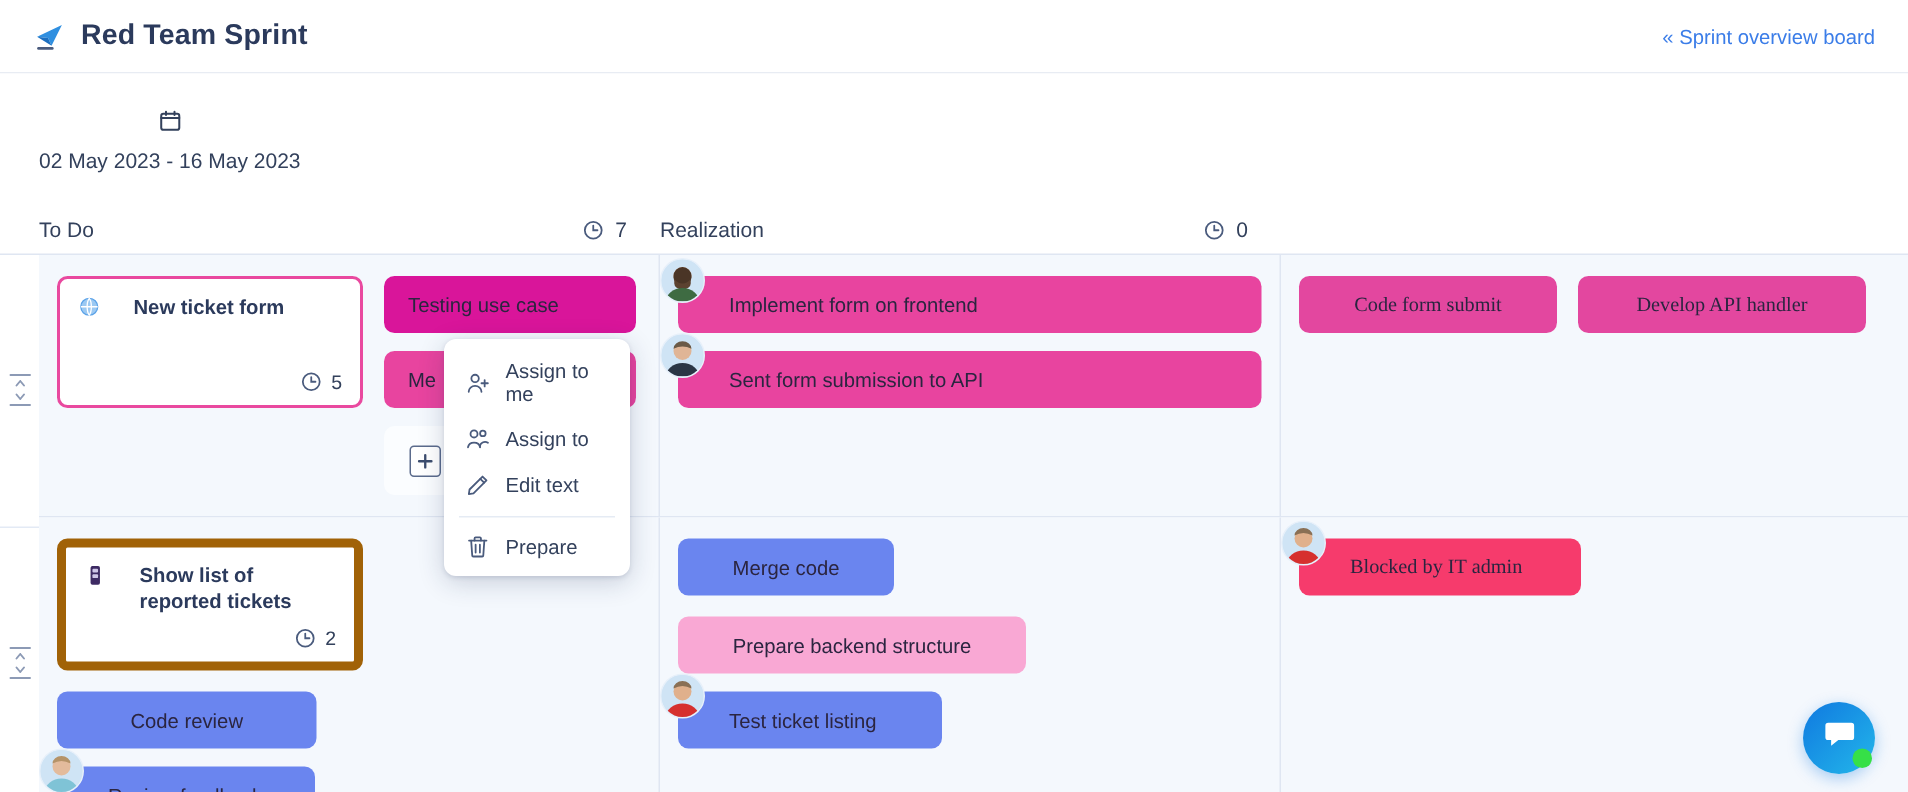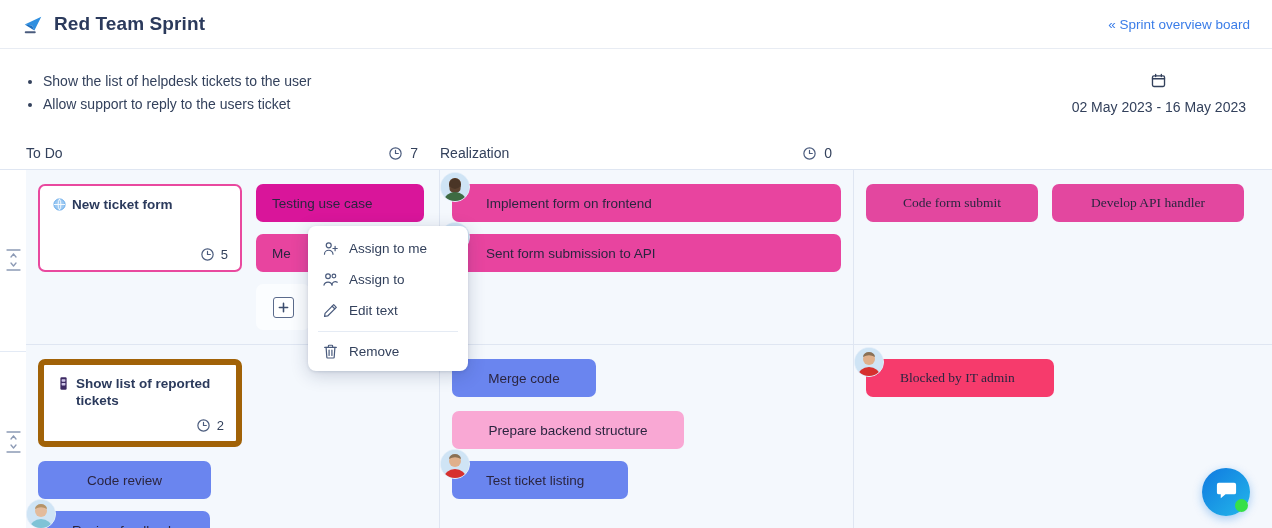--- a/index.html
+++ b/index.html
@@ -87,21 +87,21 @@
   
   .story {
     width: 204px; min-height: 88px; background: #fff; border-radius: 7px;
     padding: 10px 12px 8px 12px; display: flex; flex-direction: column;
     justify-content: space-between; flex: none;
   }
   .story.pink { border: 2px solid #e9499f; }
   .story.blue { border: 6px solid #a16207; }
   .story-title {
     font-size: 13.5px; font-weight: 700; color: #2b3a5c; line-height: 17px;
-    display: flex; gap: 5px; align-items: flex-start;
+    display: flex; gap: 22px; align-items: flex-start;
   }
   .story-title .txt { flex: 1; }
   .story-foot { display: flex; justify-content: flex-end; align-items: center; gap: 6px;
     font-size: 13px; color: #33415c; margin-top: 8px; }
   .globe-icon, .device-icon { width: 15px; height: 15px; flex: none; margin-top: 1px; }
 
   
   .stack { display: flex; flex-direction: column; gap: 12px; flex: none; }
   .chiprow { display: flex; gap: 14px; align-items: flex-start; flex-wrap: wrap; }
   .chip {
@@ -123,21 +123,21 @@
   }
   .addbtn {
     width: 21px; height: 21px; border: 1.6px solid #5b6b8c; border-radius: 3px;
     display: flex; align-items: center; justify-content: center;
     background: #fff; cursor: pointer;
   }
   .addbtn svg { display: block; }
 
   
   .ctxmenu {
-    position: absolute; left: 308px; top: 226px; width: 160px;
+    position: absolute; left: 296px; top: 226px; width: 124px;
     background: #fff; border-radius: 8px;
     box-shadow: 0 4px 18px rgba(25,42,80,.20), 0 1px 3px rgba(25,42,80,.12);
     padding: 7px 0 4px 0; z-index: 40;
   }
   .ctxitem {
     display: flex; align-items: center; gap: 10px;
     padding: 7px 14px; font-size: 13.5px; color: #33415c; cursor: pointer;
   }
   .ctxitem svg { display: block; flex: none; }
   .ctxdiv { height: 1px; background: #e5ebf4; margin: 5px 10px 4px 10px; }
@@ -168,24 +168,20 @@
           <path d="M3 12.5 L11 13.5 L13.5 19" fill="#1d6fc0"></path>
           <rect x="3" y="20" width="12" height="2" rx="1" fill="#4a5b7d"></rect>
         </svg>
       </span>
       <span class="ttl">Red Team Sprint</span>
     </div>
     <a class="overview-link" href="#">« Sprint overview board</a>
   </div>
 
   <div class="goals-row">
-    <ul class="goals">
-      <li>Show the list of helpdesk tickets to the user</li>
-      <li>Allow support to reply to the users ticket</li>
-    </ul>
     <div class="daterange">
       <span>
         <svg class="cal-icon" viewBox="0 0 24 24" fill="none" stroke="#33415c" stroke-width="1.9" stroke-linecap="round">
           <rect x="3.5" y="5.5" width="17" height="15" rx="2"></rect>
           <path d="M3.5 9.5 H20.5"></path>
           <path d="M8 3.5 V6.5 M16 3.5 V6.5"></path>
         </svg>
       </span>
       <span>02 May 2023 - 16 May 2023</span>
     </div>
@@ -449,21 +445,21 @@
     <div class="ctxdiv"></div>
     <div class="ctxitem">
       <span>
         <svg width="17" height="17" viewBox="0 0 24 24" fill="none" stroke="#4a5b7d" stroke-width="1.7" stroke-linecap="round">
           <path d="M3.8 6.2 H20.2"></path>
           <path d="M9 6.2 V4.2 a1 1 0 0 1 1 -1 h4 a1 1 0 0 1 1 1 v2"></path>
           <path d="M5.8 6.2 L6.8 20.2 a1 1 0 0 0 1 1 h8.4 a1 1 0 0 0 1 -1 L18.2 6.2"></path>
           <path d="M10 10 V17.5 M14 10 V17.5"></path>
         </svg>
       </span>
-      <span>Remove</span>
+      <span>Prepare</span>
     </div>
   </div>
 
   <div class="chatfab">
     <span>
       <svg width="23" height="23" viewBox="0 0 24 24" fill="#ffffff">
         <path d="M4 4 h16 a2 2 0 0 1 2 2 v8 a2 2 0 0 1 -2 2 h-9 l-5 4 v-4 h-2 a2 2 0 0 1 -2 -2 V6 a2 2 0 0 1 2 -2z"></path>
       </svg>
     </span>
     <span class="dot"></span>

